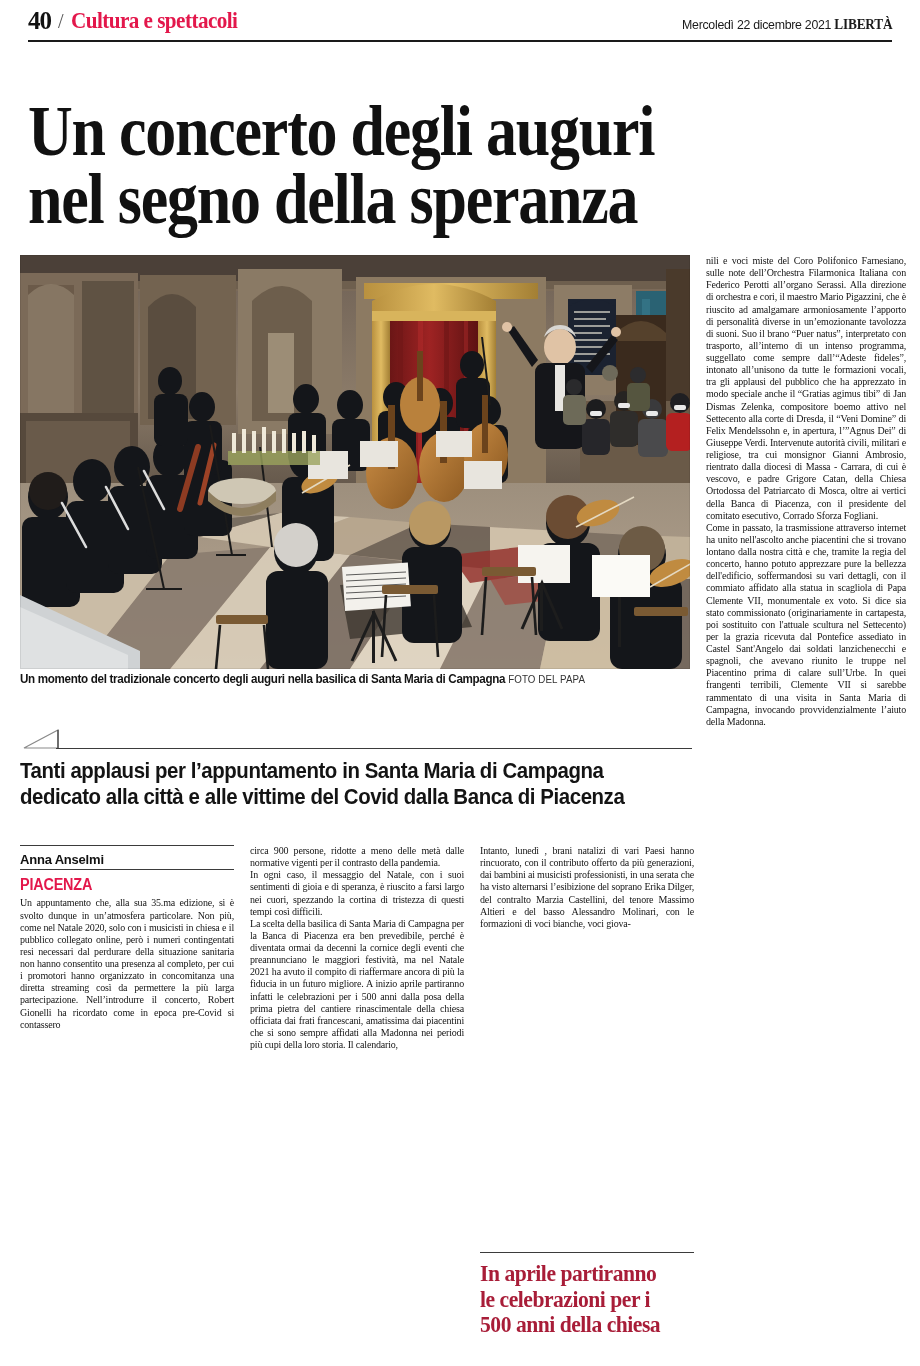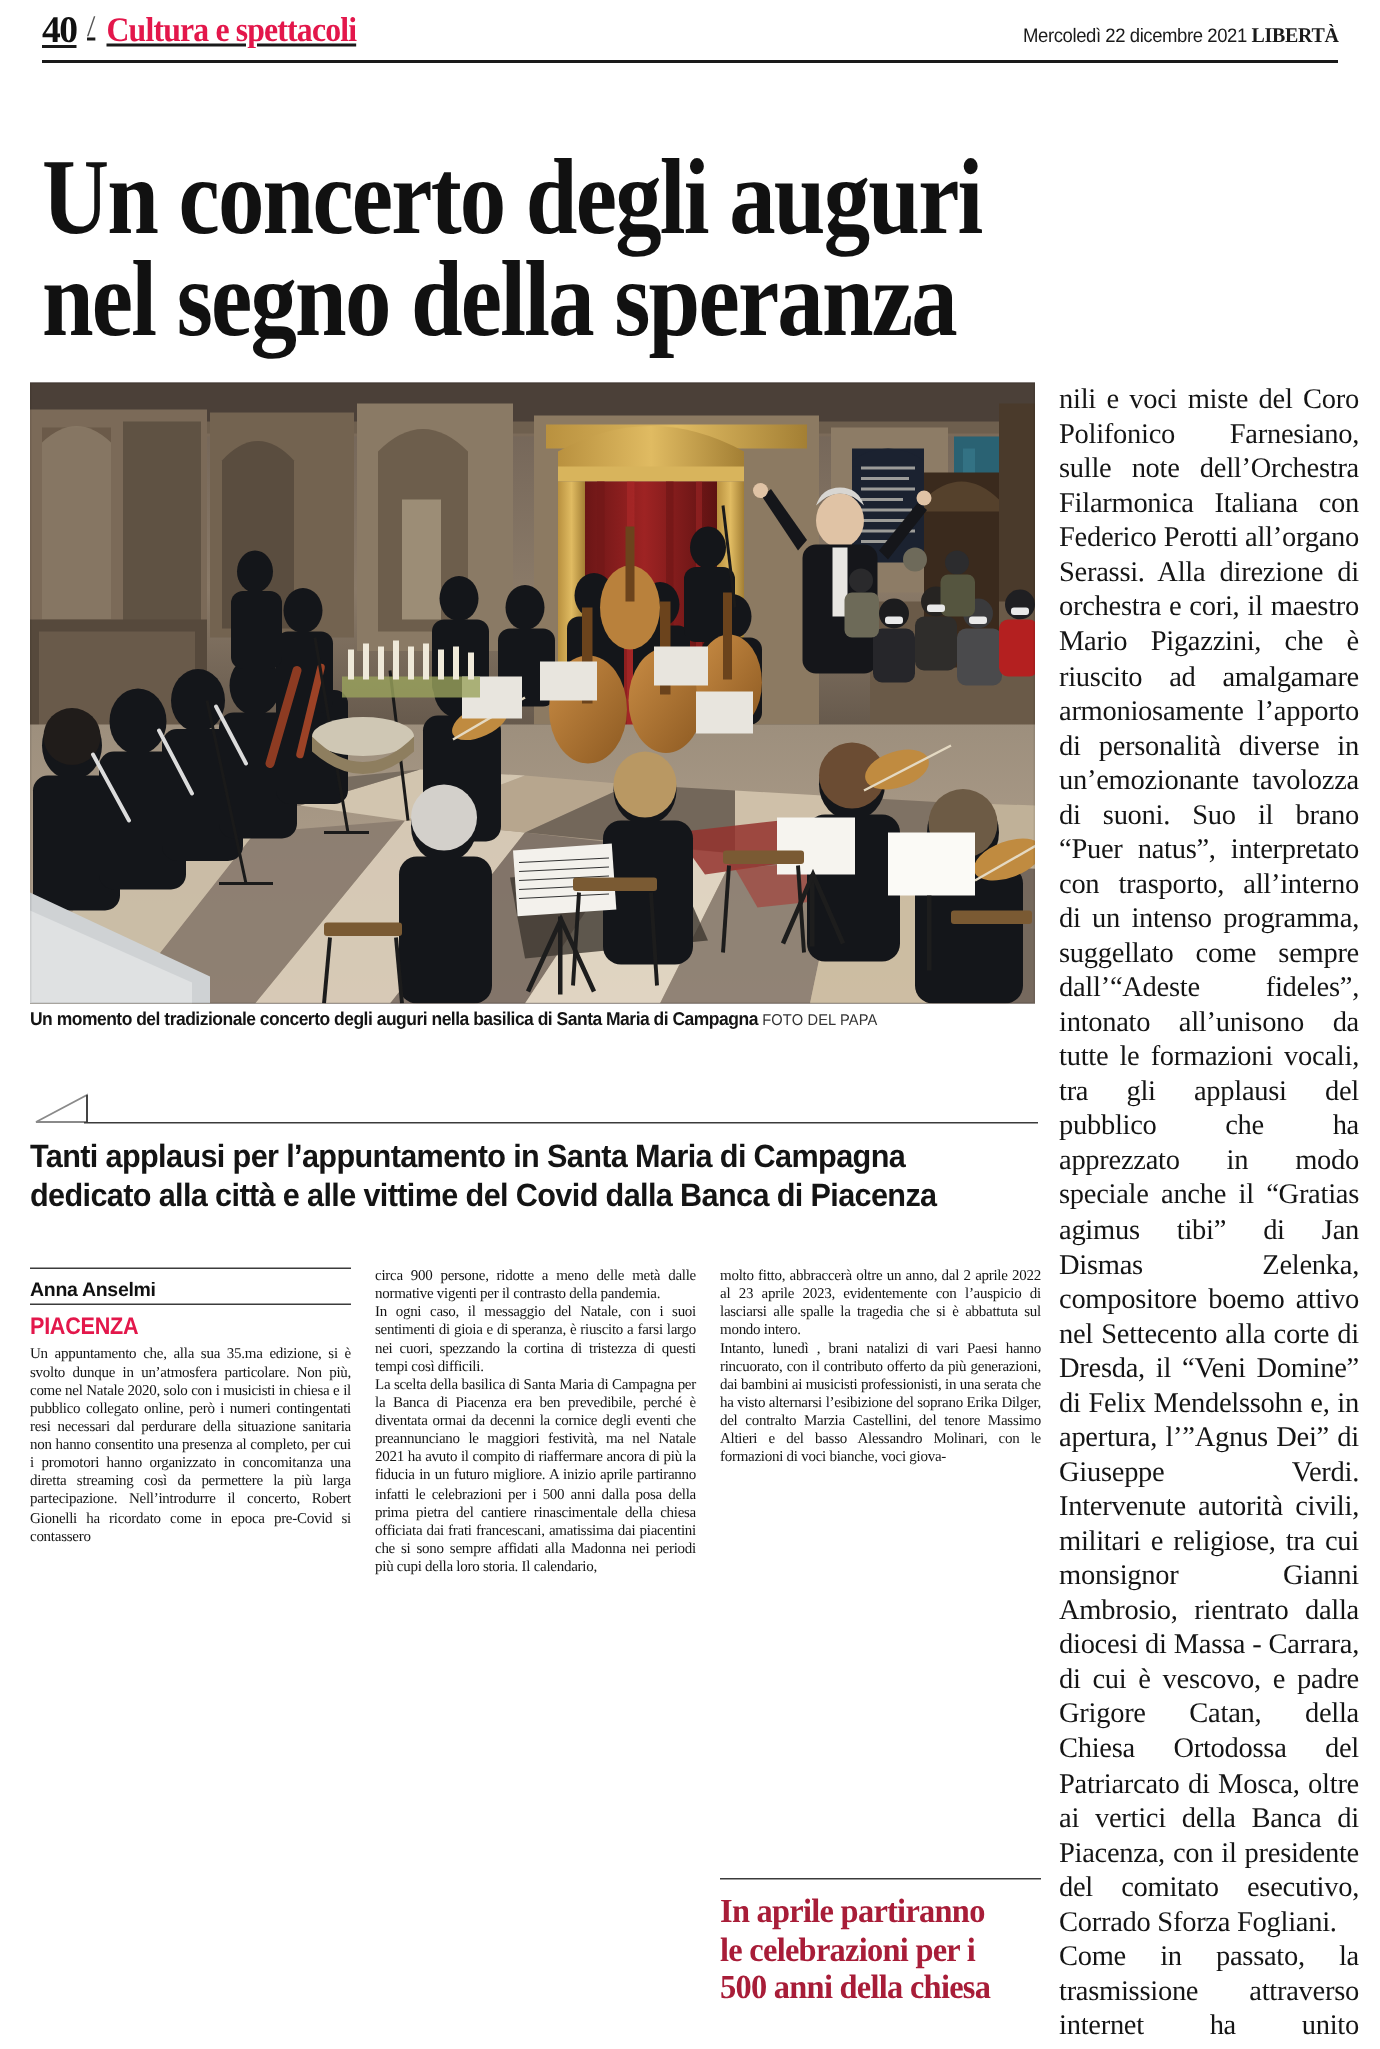--- a/index.html
+++ b/index.html
@@ -7,21 +7,21 @@
   body{
     width:920px;height:1366px;
     font-family:"Liberation Serif", serif;
     color:#1a1a1a;
     -webkit-font-smoothing:antialiased;
   }
   .page{position:relative;width:920px;height:1366px;overflow:hidden;background:#fff;}
 
   
   .masthead{position:absolute;left:28px;top:8px;width:864px;height:30px;display:flex;align-items:baseline;justify-content:space-between;}
-  .mast-left{display:flex;align-items:flex-start;gap:7px;text-decoration:underline;}
+  .mast-left{display:flex;align-items:center;gap:7px;}
   .folio{font-family:"Liberation Serif",serif;font-weight:700;font-size:25px;letter-spacing:-1px;color:#111;line-height:1;}
   .mast-slash{font-family:"Liberation Serif",serif;font-size:20px;color:#555;font-weight:400;line-height:1;}
   .section-name{
     font-family:"Liberation Serif",serif;font-weight:700;font-size:23px;line-height:1;
     color:#E3174B;letter-spacing:-0.6px;transform:scaleX(0.92);transform-origin:left center;
   }
   .mast-right{font-family:"Liberation Sans",sans-serif;font-size:13px;color:#1a1a1a;letter-spacing:-0.3px;white-space:nowrap;transform:scaleX(0.95);transform-origin:right center;}
   .mast-right .paperName{font-weight:700;font-family:"Liberation Serif",serif;letter-spacing:-0.2px;font-size:14px;}
   .mast-rule{position:absolute;left:28px;top:40px;width:864px;height:2px;background:#1a1a1a;}
 
@@ -58,21 +58,21 @@
   .col{position:absolute;top:845px;width:214px;font-family:"Liberation Serif",serif;}
   .col p{
     margin:0;font-size:10px;line-height:1.213;text-align:justify;
     text-justify:inter-word;hyphens:auto;-webkit-hyphens:auto;color:#151515;
     letter-spacing:-0.18px;
   }
   #col1{left:20px;}
   #col2{left:250px;}
   #col3{left:480px;}
   #col4{left:706px;top:255px;width:200px;}
-  #col4 p{font-size:19px;line-height:1.214;}
+  #col4 p{font-size:10px;line-height:1.214;}
 
   .byline-rule{height:1.2px;background:#3b3b3b;margin-bottom:6px;}
   .byline{font-family:"Liberation Sans",sans-serif;font-weight:700;font-size:13px;color:#111;letter-spacing:-0.2px;margin-bottom:2px;}
   .byline-rule2{height:1.2px;background:#3b3b3b;margin-bottom:6px;}
   .dateline{
     font-family:"Liberation Sans",sans-serif;font-weight:700;font-size:16px;color:#E3174B;
     letter-spacing:-0.2px;margin-bottom:3px;transform:scaleX(0.9);transform-origin:left center;
   }
   .bullet{display:inline-block;width:8px;height:8px;border-radius:50%;background:#E3174B;margin-right:5px;vertical-align:1px;}
 
@@ -431,21 +431,20 @@
     <p>Un appuntamento che, alla sua 35.ma edizione, si è svolto dunque in un’atmosfera particolare. Non più, come nel Natale 2020, solo con i musicisti in chiesa e il pubblico collegato online, però i numeri contingentati resi necessari dal perdurare della situazione sanitaria non hanno consentito una presenza al completo, per cui i promotori hanno organizzato in concomitanza una diretta streaming così da permettere la più larga partecipazione. Nell’introdurre il concerto, Robert Gionelli ha ricordato come in epoca pre-Covid si contassero</p>
   </div>
 
   <div class="col" id="col2">
     <p>circa 900 persone, ridotte a meno delle metà dalle normative vigenti per il contrasto della pandemia.</p>
     <p>In ogni caso, il messaggio del Natale, con i suoi sentimenti di gioia e di speranza, è riuscito a farsi largo nei cuori, spezzando la cortina di tristezza di questi tempi così difficili.</p>
     <p>La scelta della basilica di Santa Maria di Campagna per la Banca di Piacenza era ben prevedibile, perché è diventata ormai da decenni la cornice degli eventi che preannunciano le maggiori festività, ma nel Natale 2021 ha avuto il compito di riaffermare ancora di più la fiducia in un futuro migliore. A inizio aprile partiranno infatti le celebrazioni per i 500 anni dalla posa della prima pietra del cantiere rinascimentale della chiesa officiata dai frati francescani, amatissima dai piacentini che si sono sempre affidati alla Madonna nei periodi più cupi della loro storia. Il calendario,</p>
   </div>
 
   <div class="col" id="col3">
-    <p>molto fitto, abbraccerà oltre un anno, dal 2 aprile 2022 al 23 aprile 2023, evidentemente con l’auspicio di lasciarsi alle spalle la tragedia che si è abbattuta sul mondo intero.</p>
     <p>Intanto, lunedì , brani natalizi di vari Paesi hanno rincuorato, con il contributo offerto da più generazioni, dai bambini ai musicisti professionisti, in una serata che ha visto alternarsi l’esibizione del soprano Erika Dilger, del contralto Marzia Castellini, del tenore Massimo Altieri e del basso Alessandro Molinari, con le formazioni di voci bianche, voci giova-</p>
   </div>
 
 
   <div class="pullq" id="pq2">
     <div class="rule"></div>
     <div class="qtext">
       <div>In aprile partiranno</div>
       <div>le celebrazioni per i</div>
       <div>500 anni della chiesa</div>

